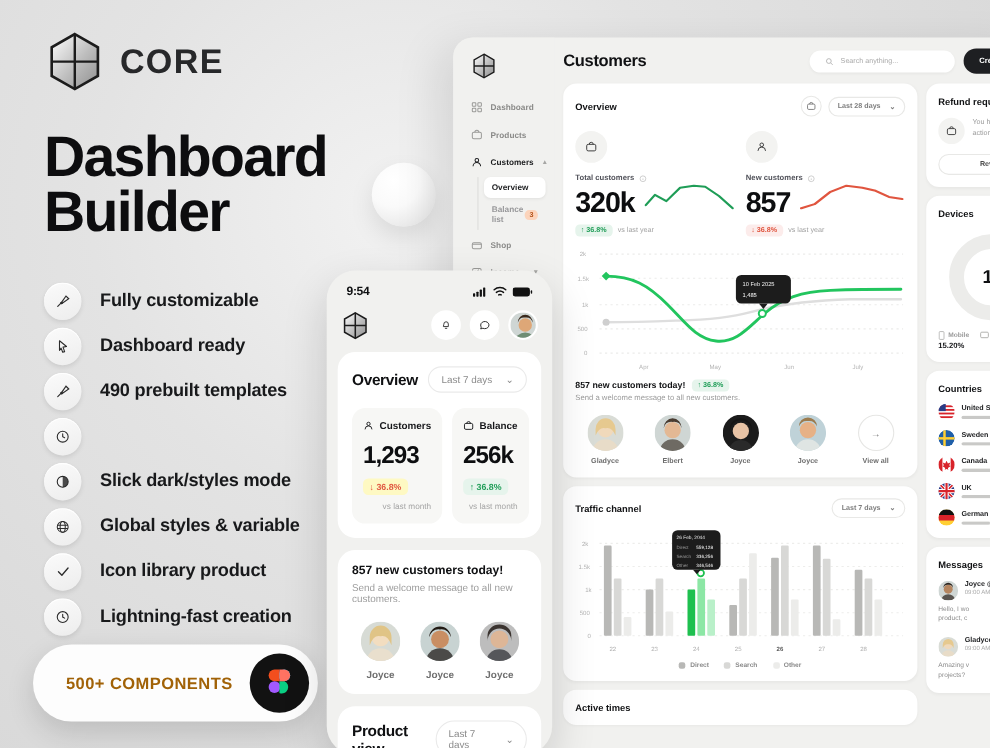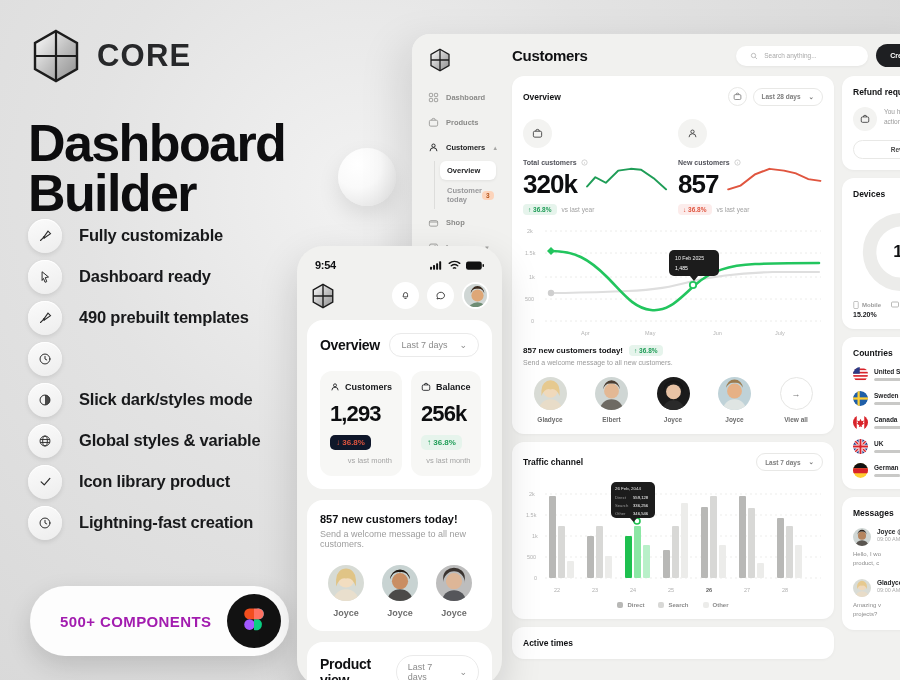--- a/index.html
+++ b/index.html
@@ -11,21 +11,21 @@
   }
   #stage {
     position: relative;
     width: 900px; height: 680px;
     background:
       radial-gradient(circle at 40% 28%, #f2f2f2 0%, #e3e3e3 38%, #dcdcdc 70%, #d6d6d6 100%);
     overflow: hidden;
   }
 
   
-  .promo { position: absolute; left: 28px; top: 28px; width: 330px; }
+  .promo { position: absolute; left: 40px; top: 28px; width: 330px; }
 
   .brand { display: flex; align-items: center; gap: 13px; }
   .brand-mark { width: 56px; height: 56px; position: relative; }
   .brand-name {
     font-size: 31px; font-weight: bold; letter-spacing: 1.2px;
     color: #27282a;
   }
 
   .headline {
     margin-top: 34px;
@@ -34,39 +34,39 @@
   }
   .headline-row2 { display: flex; align-items: center; }
   .version-badge {
     display: inline-flex; align-items: center; justify-content: center;
     background: linear-gradient(170deg,#3b91f7,#1d79ef);
     color: #fff; font-size: 21px; font-weight: bold; letter-spacing: -0.3px;
     padding: 6px 19px 8px; border-radius: 30px;
     box-shadow: 0 6px 14px rgba(29,121,239,.35);
   }
 
-  .features { display: flex; flex-direction: column; gap: 7px; }
+  .features { margin-top: 38px; display: flex; flex-direction: column; gap: 7px; }
   .feature { display: flex; align-items: center; gap: 17px; }
   .feature-icon {
     width: 34px; height: 34px; border-radius: 50%;
     background: linear-gradient(160deg,#fbfbfb,#ededed);
     box-shadow: 0 2px 5px rgba(0,0,0,.10), inset 0 1px 0 #fff;
     display: flex; align-items: center; justify-content: center;
     flex-shrink: 0;
   }
   .feature-label { font-size: 16.5px; font-weight: bold; color: #18191b; letter-spacing: -0.2px; }
 
   .components-pill {
     position: absolute; left: 30px; top: 586px;
     display: flex; align-items: center; gap: 16px;
     background: #fdfdfd; border-radius: 40px;
     padding: 8px 8px 8px 30px;
     box-shadow: 0 10px 26px rgba(0,0,0,.14);
   }
-  .components-text { font-size: 15px; font-weight: bold; letter-spacing: 0.4px; color: #a21caf; }
+  .components-text { font-size: 15px; font-weight: bold; letter-spacing: 0.4px; color: #a16207; }
   .figma-circle {
     width: 54px; height: 54px; border-radius: 50%;
     background: #121212; display: flex; align-items: center; justify-content: center;
   }
 
   .sphere {
     position: absolute; left: 338px; top: 148px;
     width: 58px; height: 58px; border-radius: 50%;
     background: radial-gradient(circle at 34% 28%, #ffffff 0%, #fafafa 42%, #e9e9e9 78%, #dddddd 100%);
     box-shadow: 0 10px 22px rgba(0,0,0,.10);
@@ -422,21 +422,21 @@
           </span>
           <span>Customers</span>
           <span class="nav-chev">▲</span>
         </div>
 
         <div class="subnav">
           <div class="subnav-item active">
             <span>Overview</span>
           </div>
           <div class="subnav-item">
-            <span>Customer today</span>
+            <span>Balance list</span>
             <span class="subnav-badge">3</span>
           </div>
         </div>
 
         <div class="nav-item">
           <span class="nav-ico">
             <svg width="11" height="11" viewBox="0 0 24 24" fill="none" stroke="#9a9a98" stroke-width="2">
                 <rect x="3" y="8" width="18" height="12" rx="3"></rect>
                 <path d="M3 11 h18"></path>
               </svg>
@@ -1014,21 +1014,21 @@
           <div class="pc-stat-label">
             <span>
               <svg width="10" height="10" viewBox="0 0 24 24" fill="none" stroke="#16171a" stroke-width="2">
                   <circle cx="12" cy="8" r="3.6"></circle>
                   <path d="M4.5 20 a7.5 7.5 0 0 1 15 0"></path>
                 </svg>
             </span>
             <span>Customers</span>
           </div>
           <div class="pc-stat-value">1,293</div>
-          <div class="pc-chip" style="background:#0f172a;color:#e0553f">↓ <span>36.8%</span></div>
+          <div class="pc-chip" style="background:#fef9c3;color:#e0553f">↓ <span>36.8%</span></div>
           <div class="pc-note">vs last month</div>
         </div>
 
         <div class="pc-stat">
           <div class="pc-stat-label">
             <span>
               <svg width="10" height="10" viewBox="0 0 24 24" fill="none" stroke="#16171a" stroke-width="2">
                   <rect x="3" y="7" width="18" height="13" rx="3"></rect>
                   <path d="M8 7 a4 4 0 0 1 8 0"></path>
                 </svg>

